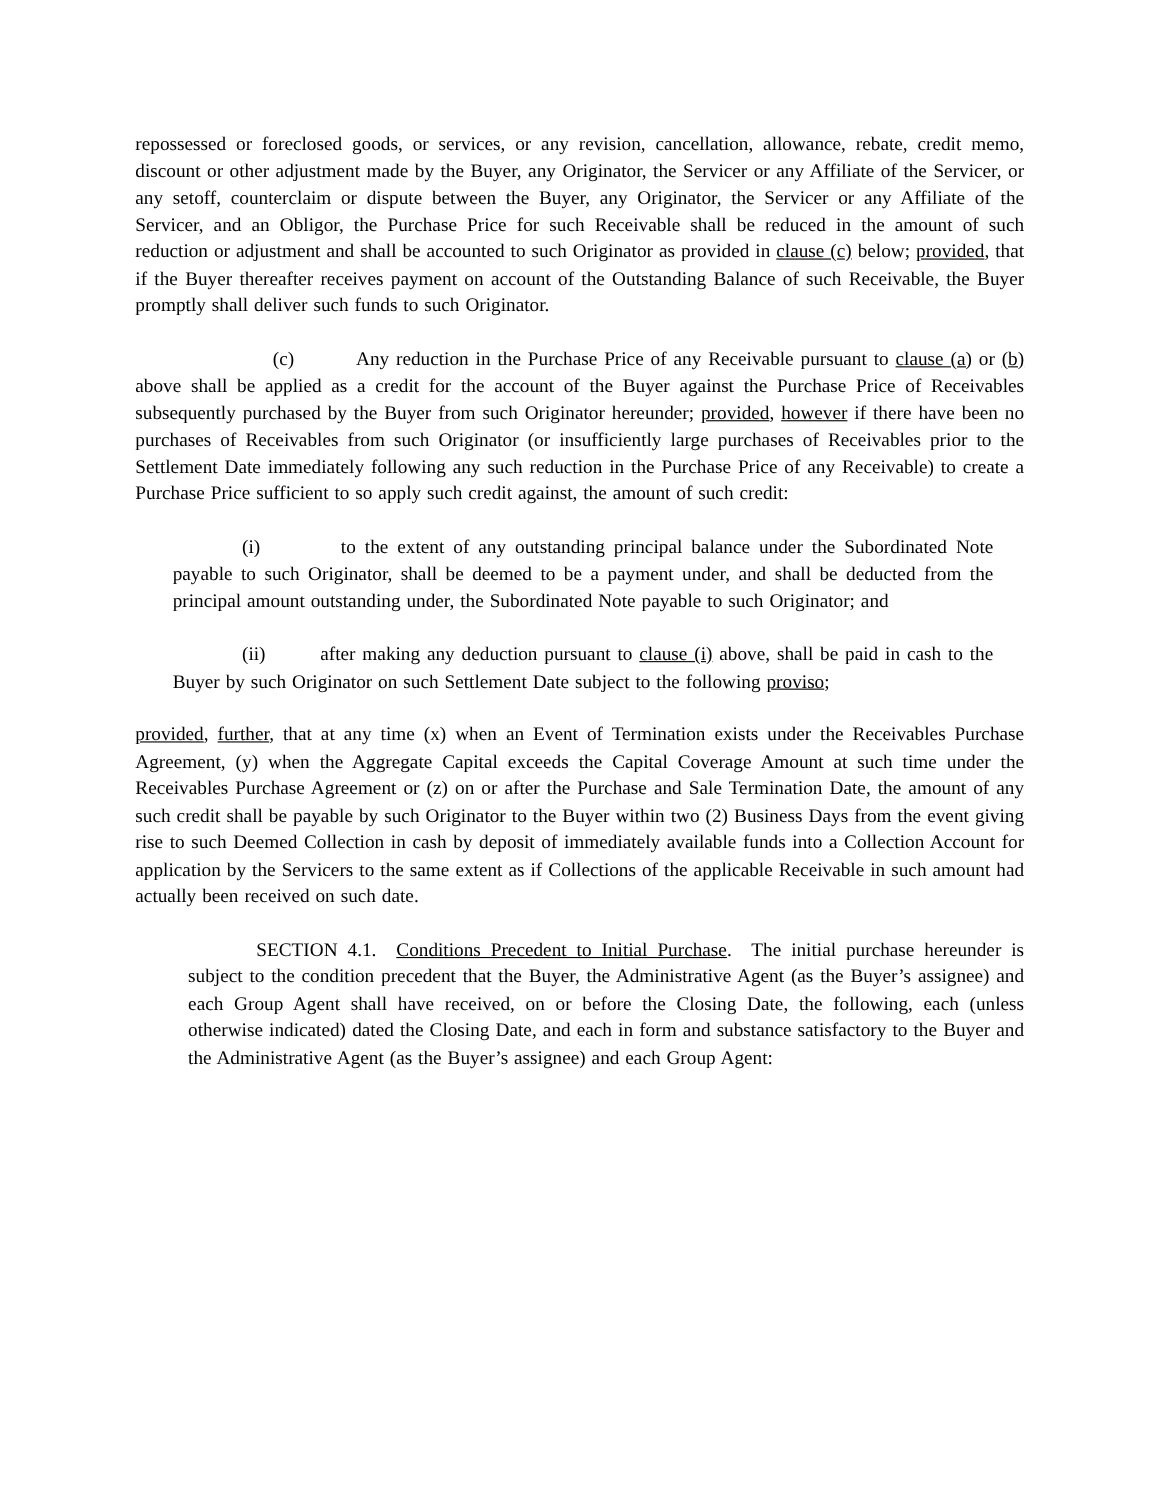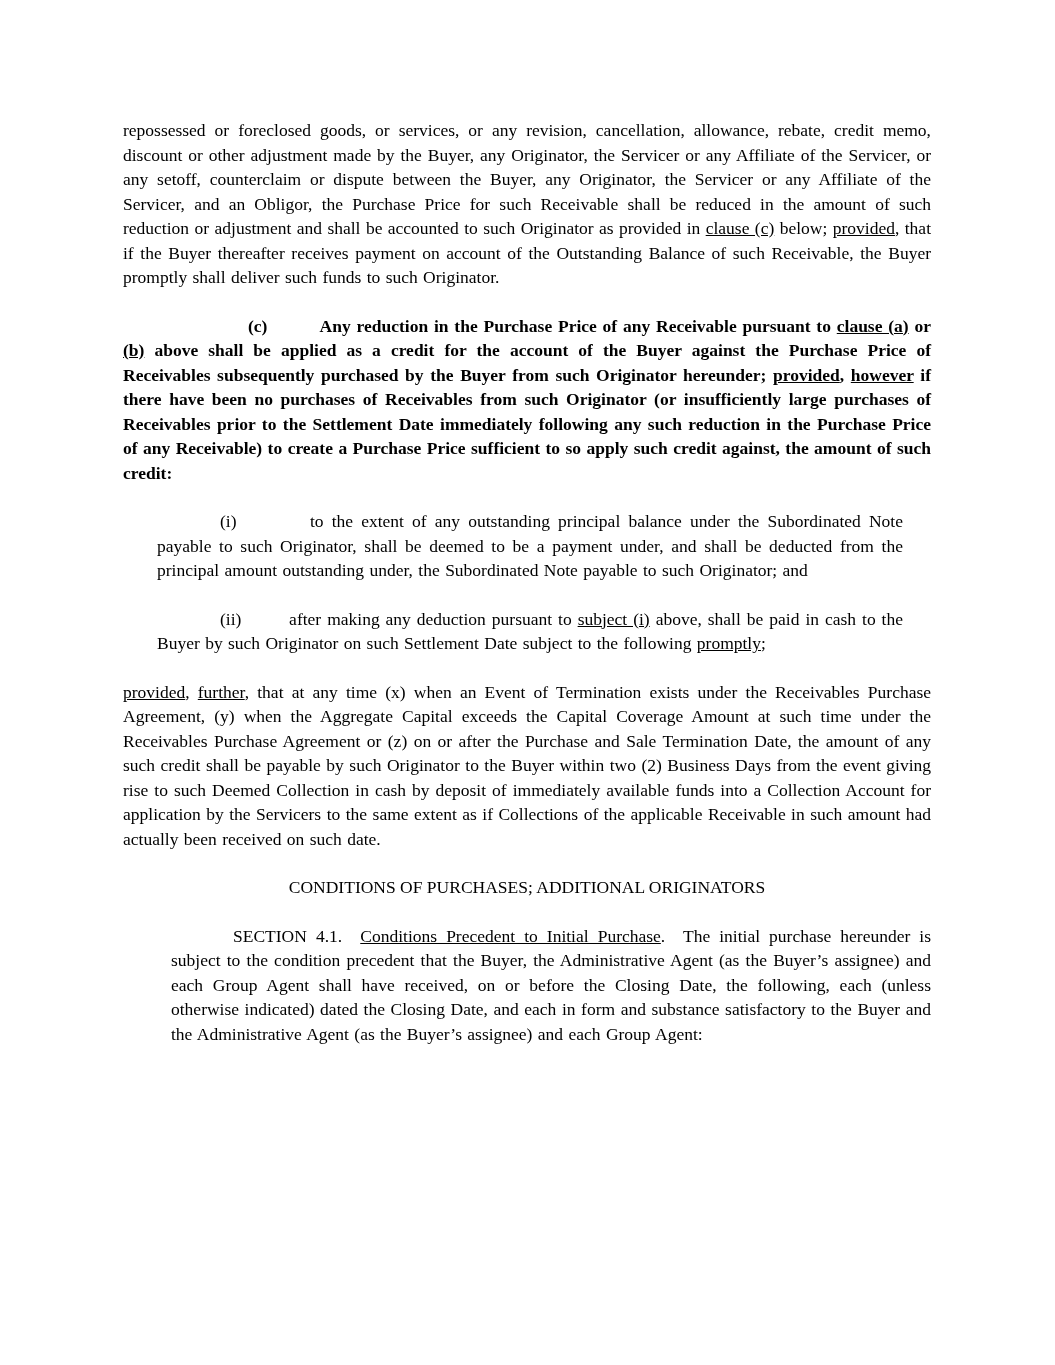--- a/index.html
+++ b/index.html
@@ -21,21 +21,21 @@
     left: 123px;
     width: 808px;
   }
   p.body {
     font-size: 17.5px;
     line-height: 24.5px;
     text-align: justify;
     margin-bottom: 24px;
     word-spacing: 1px;
   }
-  p.first-indent { text-indent: 125px; font-weight: bold; }
+  p.first-indent { text-indent: 125px; }
   p.section-indent { text-indent: 62px; margin-left: 48px; }
   p.block-indent {
     margin-left: 34px;
     width: 746px;
     text-indent: 63px;
   }
   h2.heading {
     font-size: 17.5px;
     line-height: 24.5px;
     font-weight: normal;
@@ -66,26 +66,25 @@
 
 <div class="page">
   <main class="content">
 
     <p class="body"><span>repossessed or foreclosed goods, or services, or any revision, cancellation, allowance, rebate, credit memo, discount or other adjustment made by the Buyer, any Originator, the Servicer or any Affiliate of the Servicer, or any setoff, counterclaim or dispute between the Buyer, any Originator, the Servicer or any Affiliate of the Servicer, and an Obligor, the Purchase Price for such Receivable shall be reduced in the amount of such reduction or adjustment and shall be accounted to such Originator as provided in </span><span class="u">clause (c)</span><span> below; </span><span class="u">provided</span><span>, that if the Buyer thereafter receives payment on account of the Outstanding Balance of such Receivable, the Buyer promptly shall deliver such funds to such Originator.</span></p>
 
     <p class="body first-indent"><span>(c)&nbsp;&nbsp;&nbsp;&nbsp;&nbsp;&nbsp;&nbsp;&nbsp;&nbsp;Any reduction in the Purchase Price of any Receivable pursuant to </span><span class="u">clause (a)</span><span> or </span><span class="u">(b)</span><span> above shall be applied as a credit for the account of the Buyer against the Purchase Price of Receivables subsequently purchased by the Buyer from such Originator hereunder; </span><span class="u">provided</span><span>, </span><span class="u">however</span><span> if there have been no purchases of Receivables from such Originator (or insufficiently large purchases of Receivables prior to the Settlement Date immediately following any such reduction in the Purchase Price of any Receivable) to create a Purchase Price sufficient to so apply such credit against, the amount of such credit:</span></p>
 
     <p class="body block-indent"><span>(i)&nbsp;&nbsp;&nbsp;&nbsp;&nbsp;&nbsp;&nbsp;&nbsp;&nbsp;to the extent of any outstanding principal balance under the Subordinated Note payable to such Originator, shall be deemed to be a payment under, and shall be deducted from the principal amount outstanding under, the Subordinated Note payable to such Originator; and</span></p>
 
-    <p class="body block-indent"><span>(ii)&nbsp;&nbsp;&nbsp;&nbsp;&nbsp;&nbsp;&nbsp;&nbsp;after making any deduction pursuant to </span><span class="u">subject (i)</span><span> above, shall be paid in cash to the Buyer by such Originator on such Settlement Date subject to the following </span><span class="u">promptly</span><span>;</span></p>
+    <p class="body block-indent"><span>(ii)&nbsp;&nbsp;&nbsp;&nbsp;&nbsp;&nbsp;&nbsp;&nbsp;after making any deduction pursuant to </span><span class="u">clause (i)</span><span> above, shall be paid in cash to the Buyer by such Originator on such Settlement Date subject to the following </span><span class="u">proviso</span><span>;</span></p>
 
     <p class="body"><span class="u">provided</span><span>, </span><span class="u">further</span><span>, that at any time (x) when an Event of Termination exists under the Receivables Purchase Agreement, (y) when the Aggregate Capital exceeds the Capital Coverage Amount at such time under the Receivables Purchase Agreement or (z) on or after the Purchase and Sale Termination Date, the amount of any such credit shall be payable by such Originator to the Buyer within two (2) Business Days from the event giving rise to such Deemed Collection in cash by deposit of immediately available funds into a Collection Account for application by the Servicers to the same extent as if Collections of the applicable Receivable in such amount had actually been received on such date.</span></p>
 
 
-    <h2 class="heading heading-last">CONDITIONS OF PURCHASES; ADDITIONAL ORIGINATORS</h2>
 
     <p class="body section-indent"><span>SECTION 4.1.&nbsp; </span><span class="u">Conditions Precedent to Initial Purchase</span><span>.&nbsp; The initial purchase hereunder is subject to the condition precedent that the Buyer, the Administrative Agent (as the Buyer’s assignee) and each Group Agent shall have received, on or before the Closing Date, the following, each (unless otherwise indicated) dated the Closing Date, and each in form and substance satisfactory to the Buyer and the Administrative Agent (as the Buyer’s assignee) and each Group Agent:</span></p>
 
 
   </main>
 
   <div class="page-number">8</div>
 
   <div class="doc-id">1008327295v2</div>
 </div>

